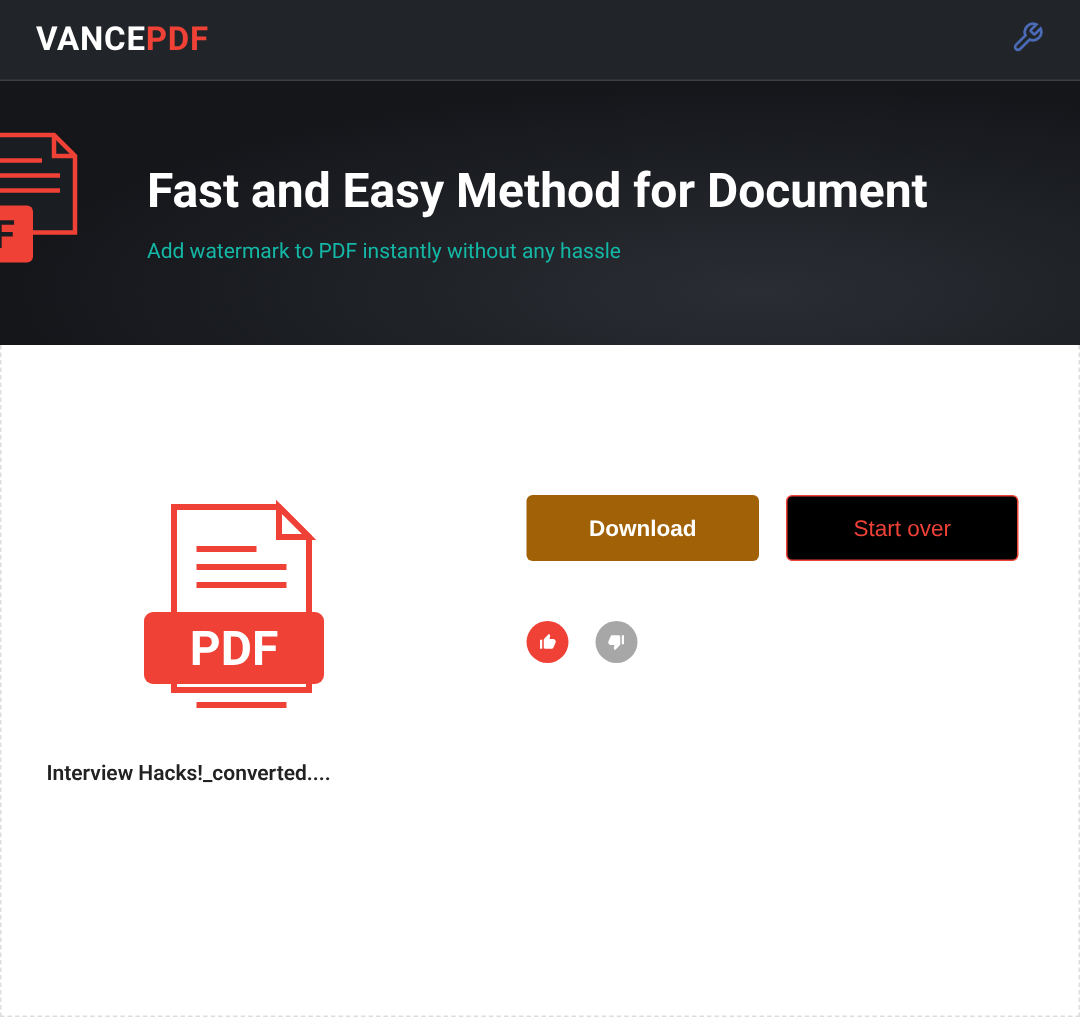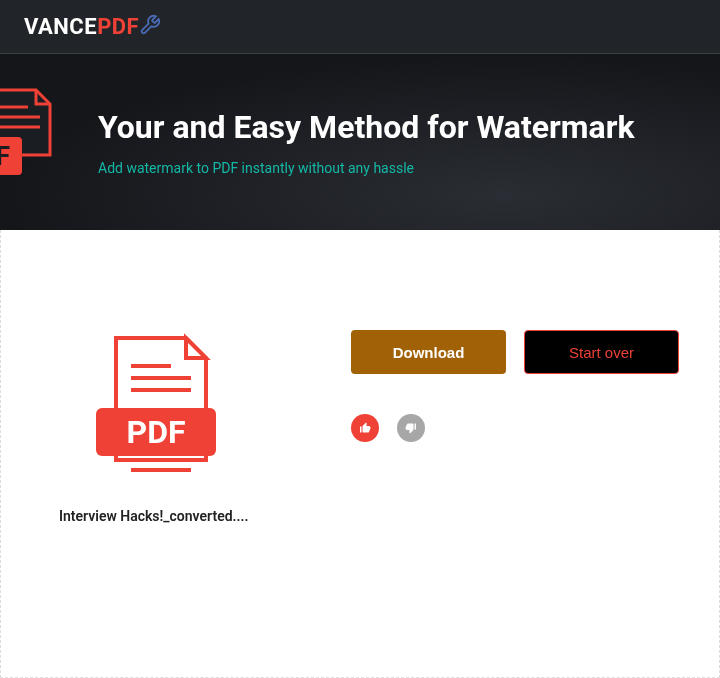--- a/index.html
+++ b/index.html
@@ -8,21 +8,21 @@
   background: #f5f5f5;
   width: 720px;
   height: 678px;
   overflow: hidden;
 }
 .header {
   background: #212529;
   height: 54px;
   display: flex;
   align-items: center;
-  justify-content: flex-start;
+  justify-content: space-between;
   padding: 0 24px;
   border-bottom: 1px solid #3a3f44;
 }
 .logo {
   font-size: 22px;
   font-weight: 700;
   letter-spacing: 0.5px;
 }
 .logo-white { color: #ffffff; }
 .logo-accent { color: #ef4136; }
@@ -79,21 +79,20 @@
 .filename {
   font-size: 14px;
   font-weight: 600;
   color: #222;
   margin-top: 18px;
   max-width: 240px;
   white-space: nowrap;
   overflow: hidden;
   text-overflow: ellipsis;
   align-self: flex-start;
-  margin-left: 28px;
 }
 .right-col { flex: 1; padding-top: 40px; }
 .ready-title {
   font-size: 26px;
   font-weight: 700;
   color: #1a1a1a;
   margin-bottom: 32px;
 }
 .btn-row { display: flex; gap: 18px; margin-bottom: 40px; }
 .btn {
@@ -140,21 +139,21 @@
         <path d="M86 5 L86 19 L100 19" fill="none" stroke="#ef4136" stroke-width="3"></path>
         <line x1="50" y1="22" x2="78" y2="22" stroke="#ef4136" stroke-width="3"></line>
         <line x1="50" y1="32" x2="90" y2="32" stroke="#ef4136" stroke-width="3"></line>
         <line x1="50" y1="42" x2="90" y2="42" stroke="#ef4136" stroke-width="3"></line>
         <rect x="0" y="52" width="72" height="38" rx="4" fill="#ef4136"></rect>
         <text x="36" y="80" font-size="26" font-weight="700" fill="#1a1d21" text-anchor="middle">PDF</text>
       </g>
     </svg>
   </div>
   <div class="hero-text">
-    <div class="hero-title">Your and Easy Method for Watermark</div>
+    <div class="hero-title">Fast and Easy Method for Document</div>
     <div class="hero-sub">Add watermark to PDF instantly without any hassle</div>
   </div>
 </div>
 
 <div class="card">
   <div class="doc-col">
     <svg width="160" height="160" viewBox="0 0 160 160">
       <path d="M40 8 L110 8 L130 28 L130 130 L40 130 Z" fill="#fff" stroke="#ef4136" stroke-width="4"></path>
       <path d="M110 8 L110 28 L130 28 Z" fill="#fff" stroke="#ef4136" stroke-width="4"></path>
       <line x1="55" y1="36" x2="95" y2="36" stroke="#ef4136" stroke-width="4"></line>

